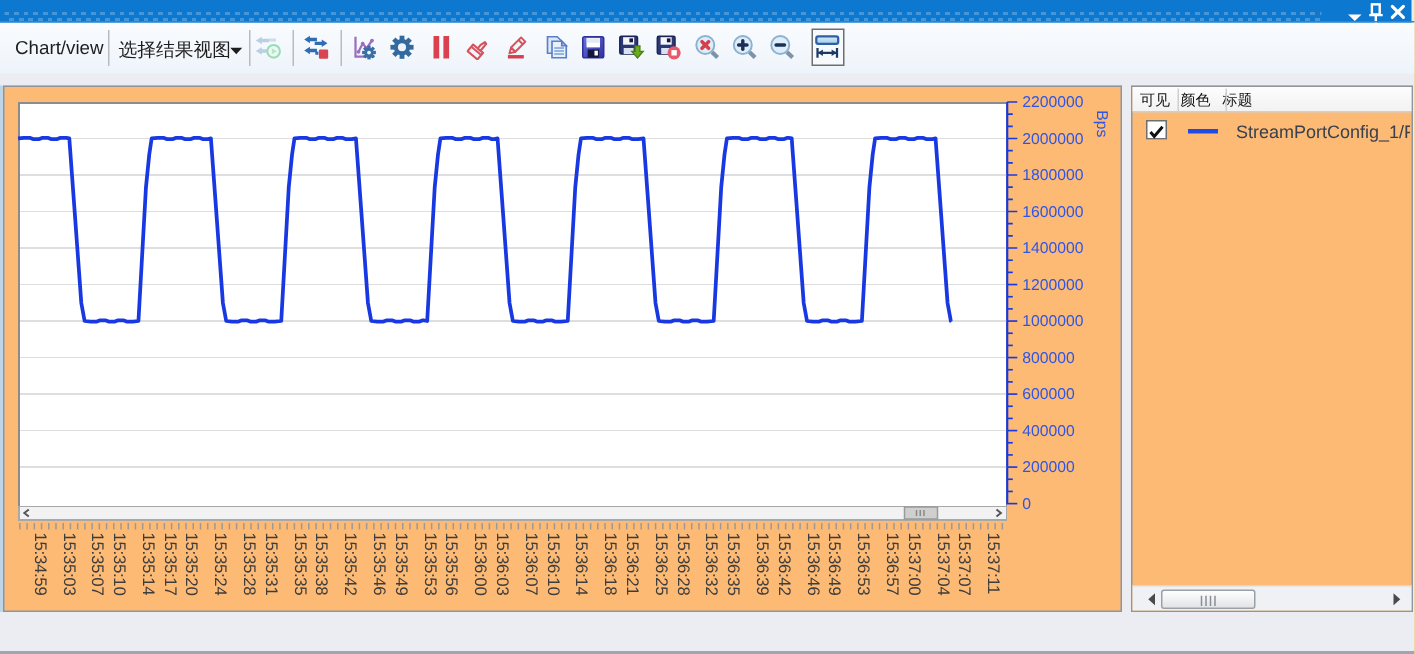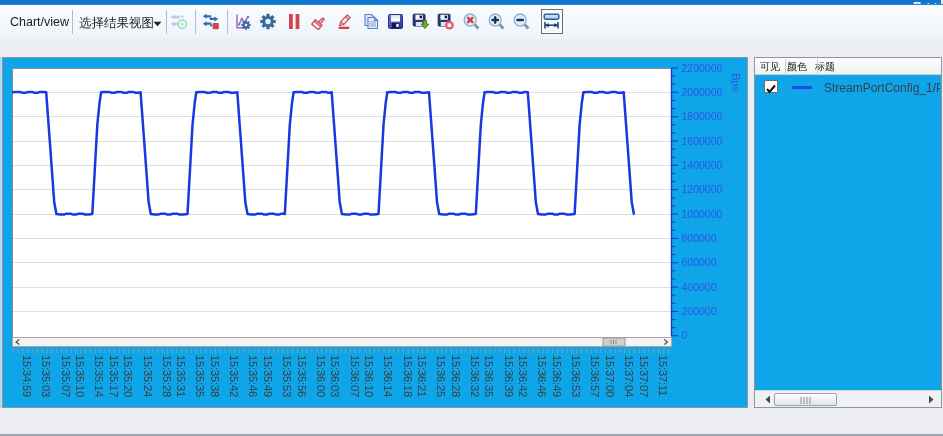--- a/index.html
+++ b/index.html
@@ -3,25 +3,25 @@
 * { margin:0; padding:0; box-sizing:border-box; }
 body { width:943px; height:436px; position:relative; overflow:hidden;
   font-family:"Liberation Sans", sans-serif; background:#ecedf2; }
 .titlebar { position:absolute; left:0; top:0; width:941px; height:22px;
   background:#0d78cf; }
 .grip { position:absolute; left:3px; top:8px; width:878px; height:7px;
   background-image:
    repeating-linear-gradient(90deg,#4796d8 0 3.2px,rgba(0,0,0,0) 3.2px 6.4px),
    repeating-linear-gradient(90deg,rgba(0,0,0,0) 0 3.2px,#4796d8 3.2px 6.4px);
   background-size:100% 2px,100% 2px; background-position:0 0,0 4px; background-repeat:no-repeat; }
-.toolbar { position:absolute; left:0; top:4px; width:943px; height:35px;
+.toolbar { position:absolute; left:0; top:14px; width:943px; height:35px;
   background:linear-gradient(#fafcfe,#eef4fb); border-top:1px solid #2a86d2; }
 .tsep { position:absolute; top:5px; width:1px; height:24px; background:#b8bcc2; }
 .tlabel { position:absolute; top:9.5px; font-size:12.5px; color:#1e1e1e; }
-.panel { position:absolute; background:#0ea5e9; border:1px solid #8f959e; }
+.panel { position:absolute; background:#fdba74; border:1px solid #8f959e; }
 .hdr { position:absolute; left:0; top:0; width:100%; height:17px;
   background:linear-gradient(#fdfdfd,#f2f2f2); border-bottom:1px solid #cfcfcf; }
 .hdr span { position:absolute; top:2px; font-size:10px; color:#111; }
 .hsep { position:absolute; top:1px; width:1px; height:15px; background:#cfcfcf; }
 .sc { position:absolute; left:0; bottom:0; width:100%; height:17px;
   background:#f0f1f4; border-top:1px solid #d8d8d8; }
 .thumb { position:absolute; left:19px; top:1.5px; width:63px; height:13px;
   background:linear-gradient(#fefefe,#e2e4e8); border:1px solid #9aa0a8; border-radius:2px; }
 </style></head>
 <body>

